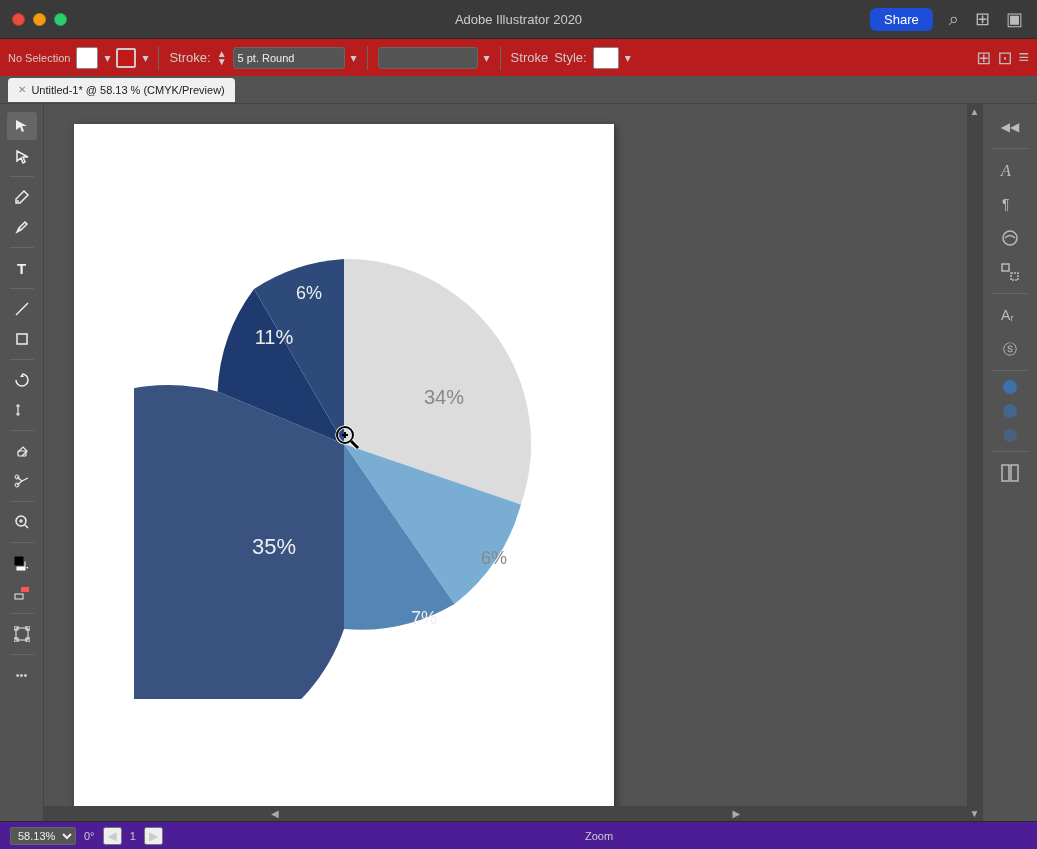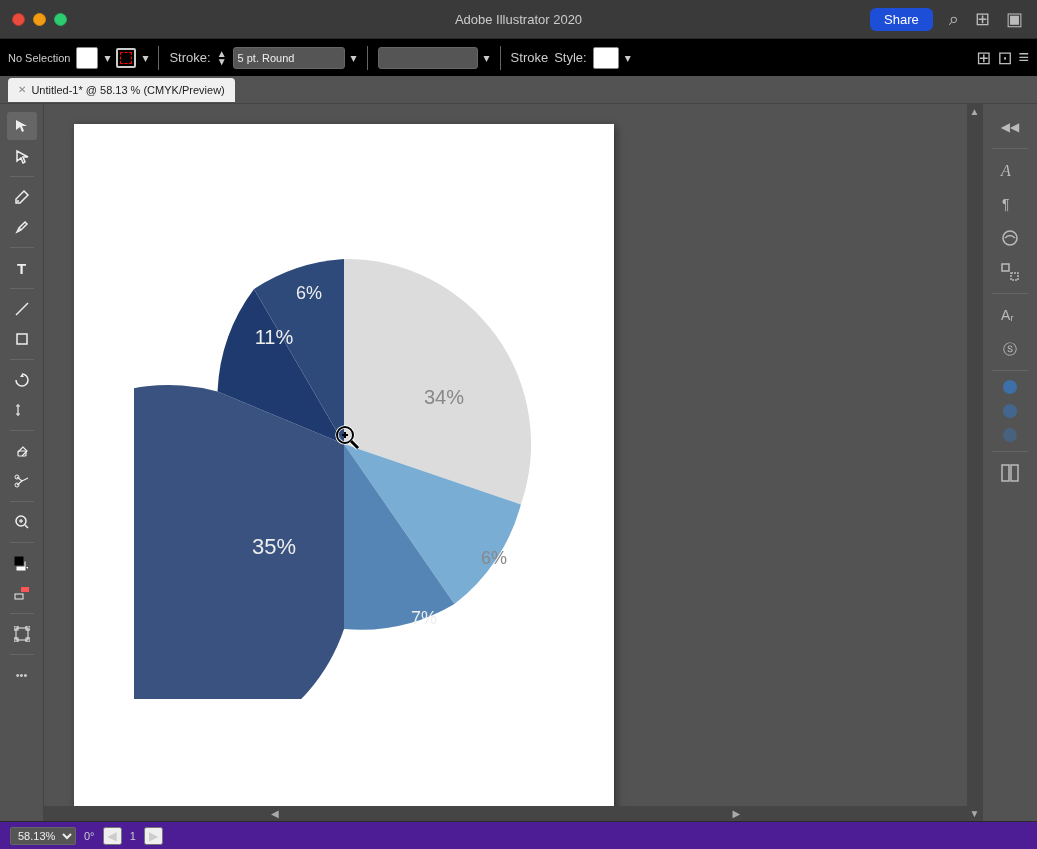--- a/index.html
+++ b/index.html
@@ -42,21 +42,21 @@
       padding: 4px 14px;
       font-size: 13px;
       cursor: pointer;
     }
     .icon-btn { color: #bbb; font-size: 18px; cursor: pointer; background: none; border: none; }
 
     
     #toolbar {
       width: 100%;
       height: 38px;
-      background: #000000;
+      background: #b91c1c;
       border-top: 1px solid #2a2a2a;
       display: flex;
       align-items: center;
       padding: 0 8px;
       gap: 6px;
     }
     .toolbar-item {
       display: flex;
       align-items: center;
       gap: 3px;
@@ -547,13 +547,14 @@
   <select class="bb-select">
     <option>58.13%</option>
     <option>100%</option>
     <option>50%</option>
     <option>75%</option>
   </select>
   <span class="bb-item">0°</span>
   <button class="bb-nav">◀</button>
   <span class="bb-item">1</span>
   <button class="bb-nav">▶</button>
+  <div class="bb-center">Zoom</div>
 </div>
 
 </body></html>

